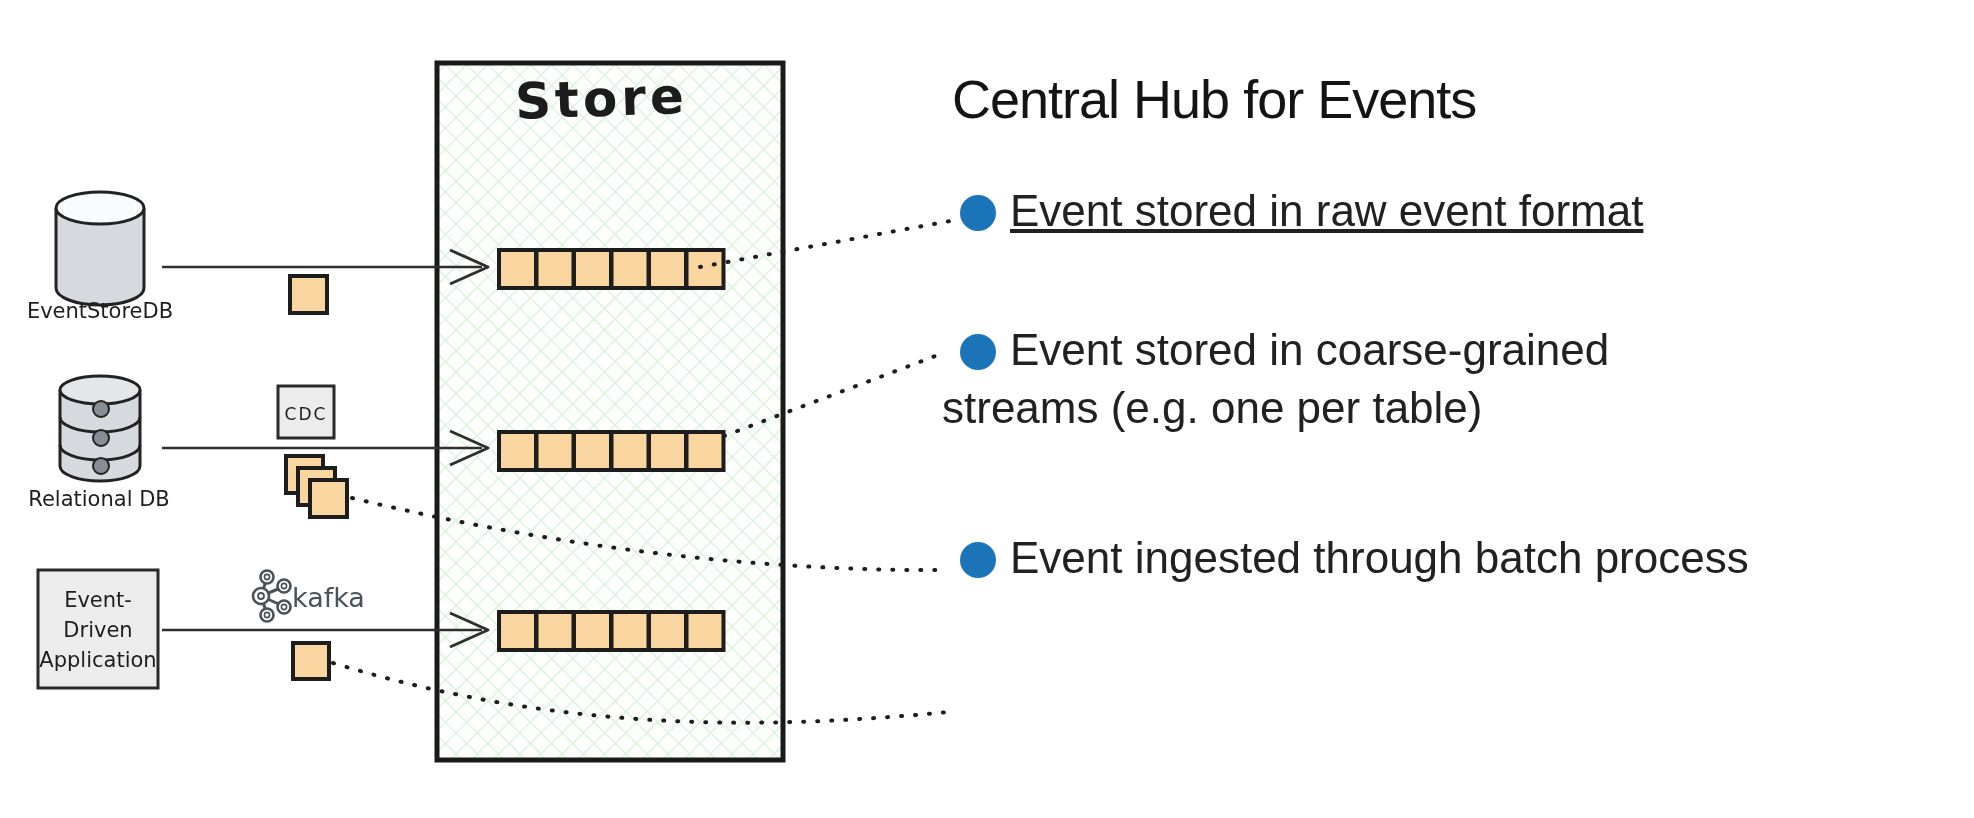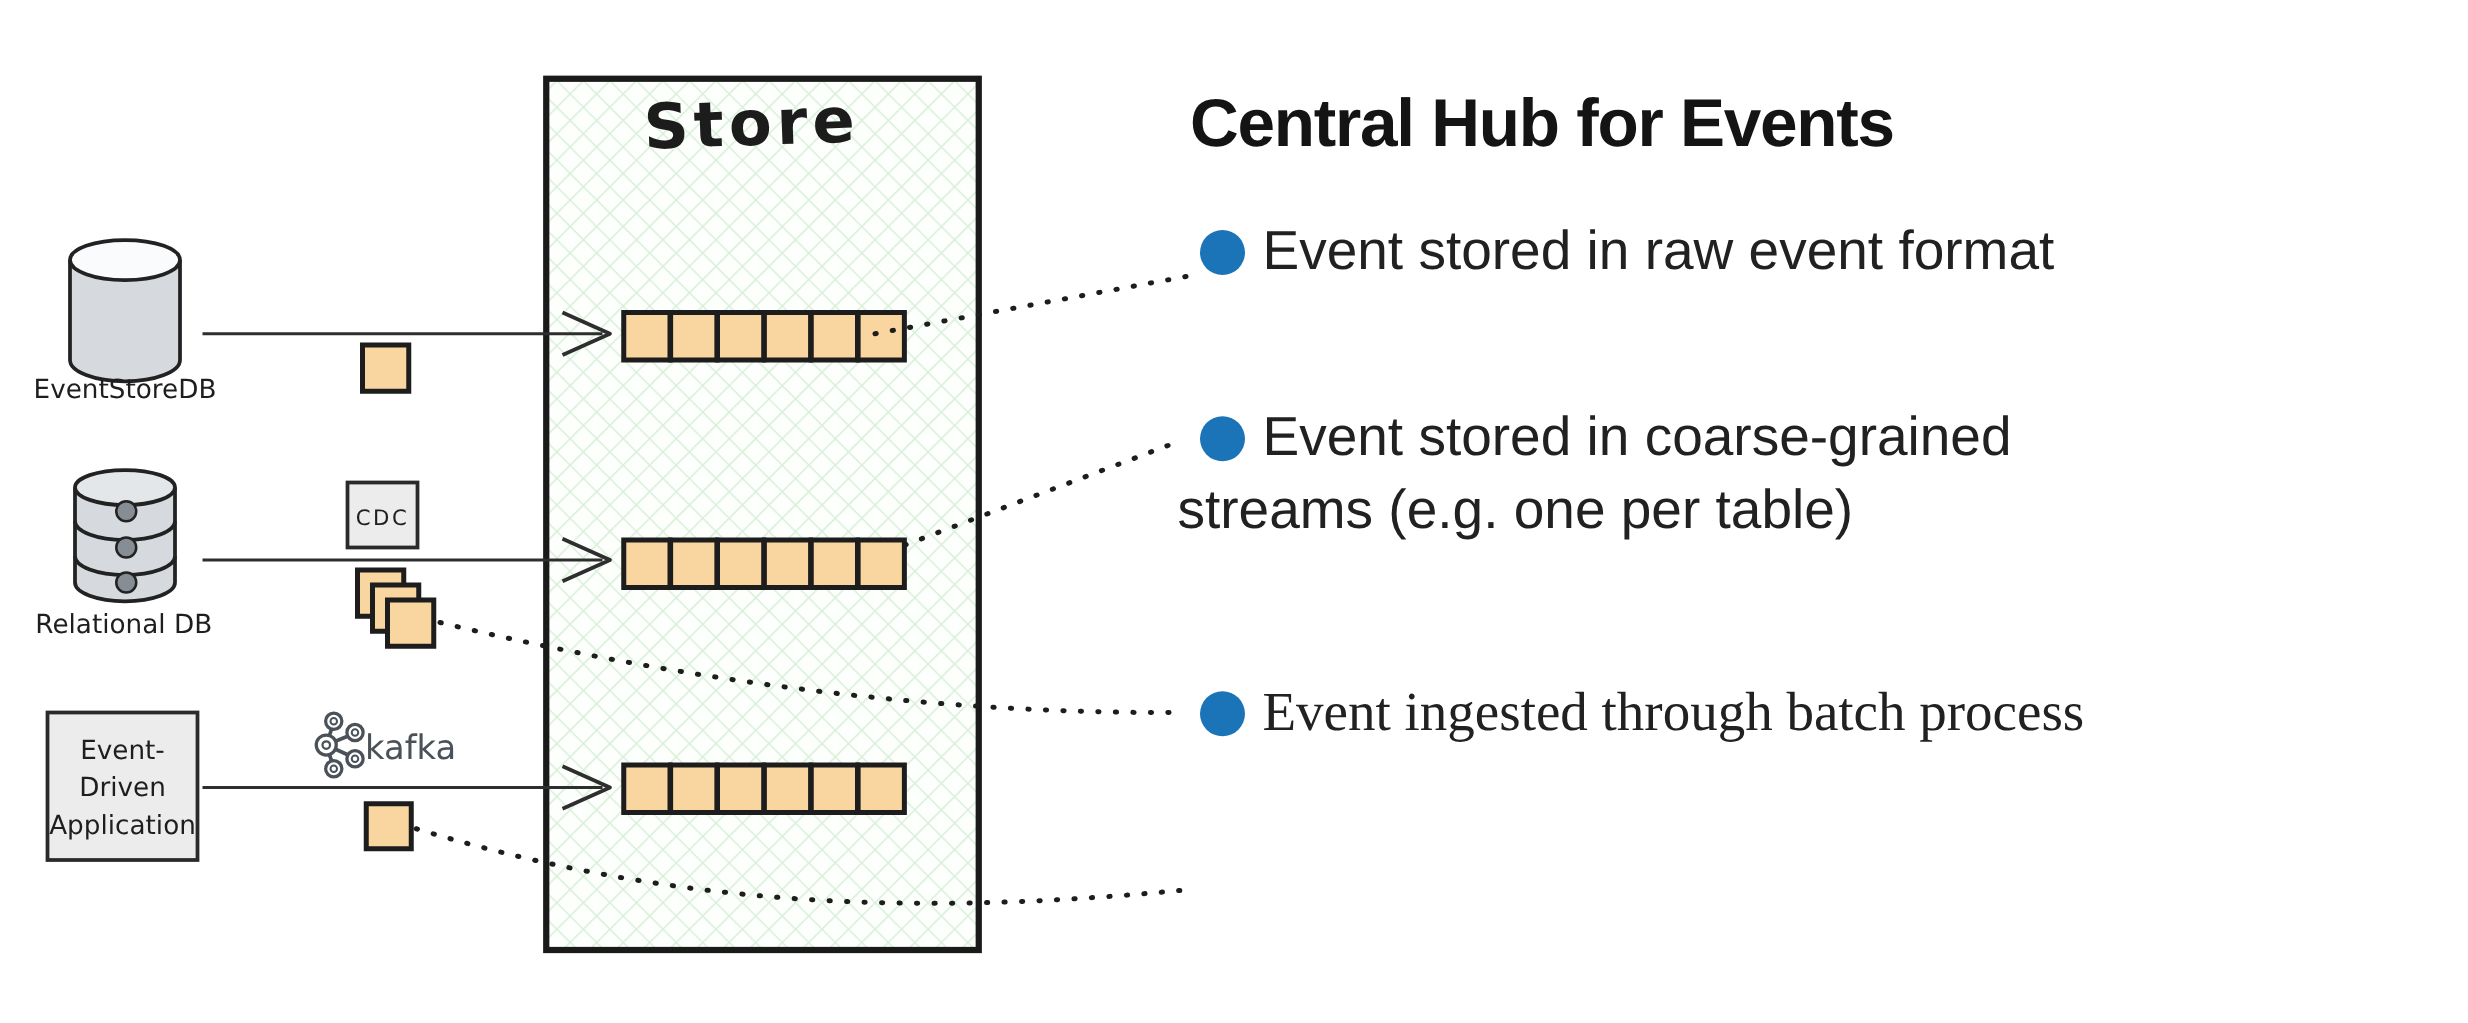--- a/index.html
+++ b/index.html
@@ -18,29 +18,29 @@
   .rim{fill:none;stroke:#222;stroke-width:3px;}
   .knob{fill:#868d94;stroke:#222;stroke-width:2px;}
   .panel{fill:var(--panel-gray);stroke:#2a2a2a;stroke-width:3px;}
   .hand{font-family:"DejaVu Sans",sans-serif;fill:#1e1e1e;}
   .kafka-stroke{stroke:var(--kafka-gray);fill:#fff;}
   .kafka-line{stroke:var(--kafka-gray);stroke-width:3px;}
   .store-box{fill:url(#hatch);stroke:#1a1a1a;stroke-width:5px;}
   .store-title{font-family:"DejaVu Sans",sans-serif;font-weight:bold;font-size:50px;letter-spacing:4px;fill:#1c1c1c;}
 
   
-  .legend-title{position:absolute;left:952px;top:68px;font-size:54px;font-weight:700;
+  .legend-title{position:absolute;left:952px;top:68px;font-size:54px;font-weight:400;
                 letter-spacing:-1px;color:#141414;font-family:"Liberation Sans",sans-serif;}
   .bullet{position:absolute;left:942px;font-size:44px;line-height:58px;color:#212121;
           font-family:"Liberation Sans",sans-serif;}
   .bullet .dot{display:inline-block;width:36px;height:36px;border-radius:50%;
                background:var(--accent-blue);margin-left:18px;margin-right:14px;vertical-align:-5px;}
-  #bullet-0{top:172px;width:1010px;}
+  #bullet-0{top:182px;width:1010px;text-decoration:underline;}
   #bullet-1{top:321px;width:760px;}
-  #bullet-2{top:541px;width:1010px;font-family:Liberation Serif, serif;}
+  #bullet-2{top:529px;width:1010px;}
   #bullet-3{top:679px;width:1010px;}
 </style>
 </head>
 <body>
 
 <div id="canvas">
 
   <svg width="1974" height="818" viewBox="0 0 1974 818">
     <defs>
       <pattern id="hatch" width="15" height="15" patternUnits="userSpaceOnUse" patternTransform="rotate(45)">

